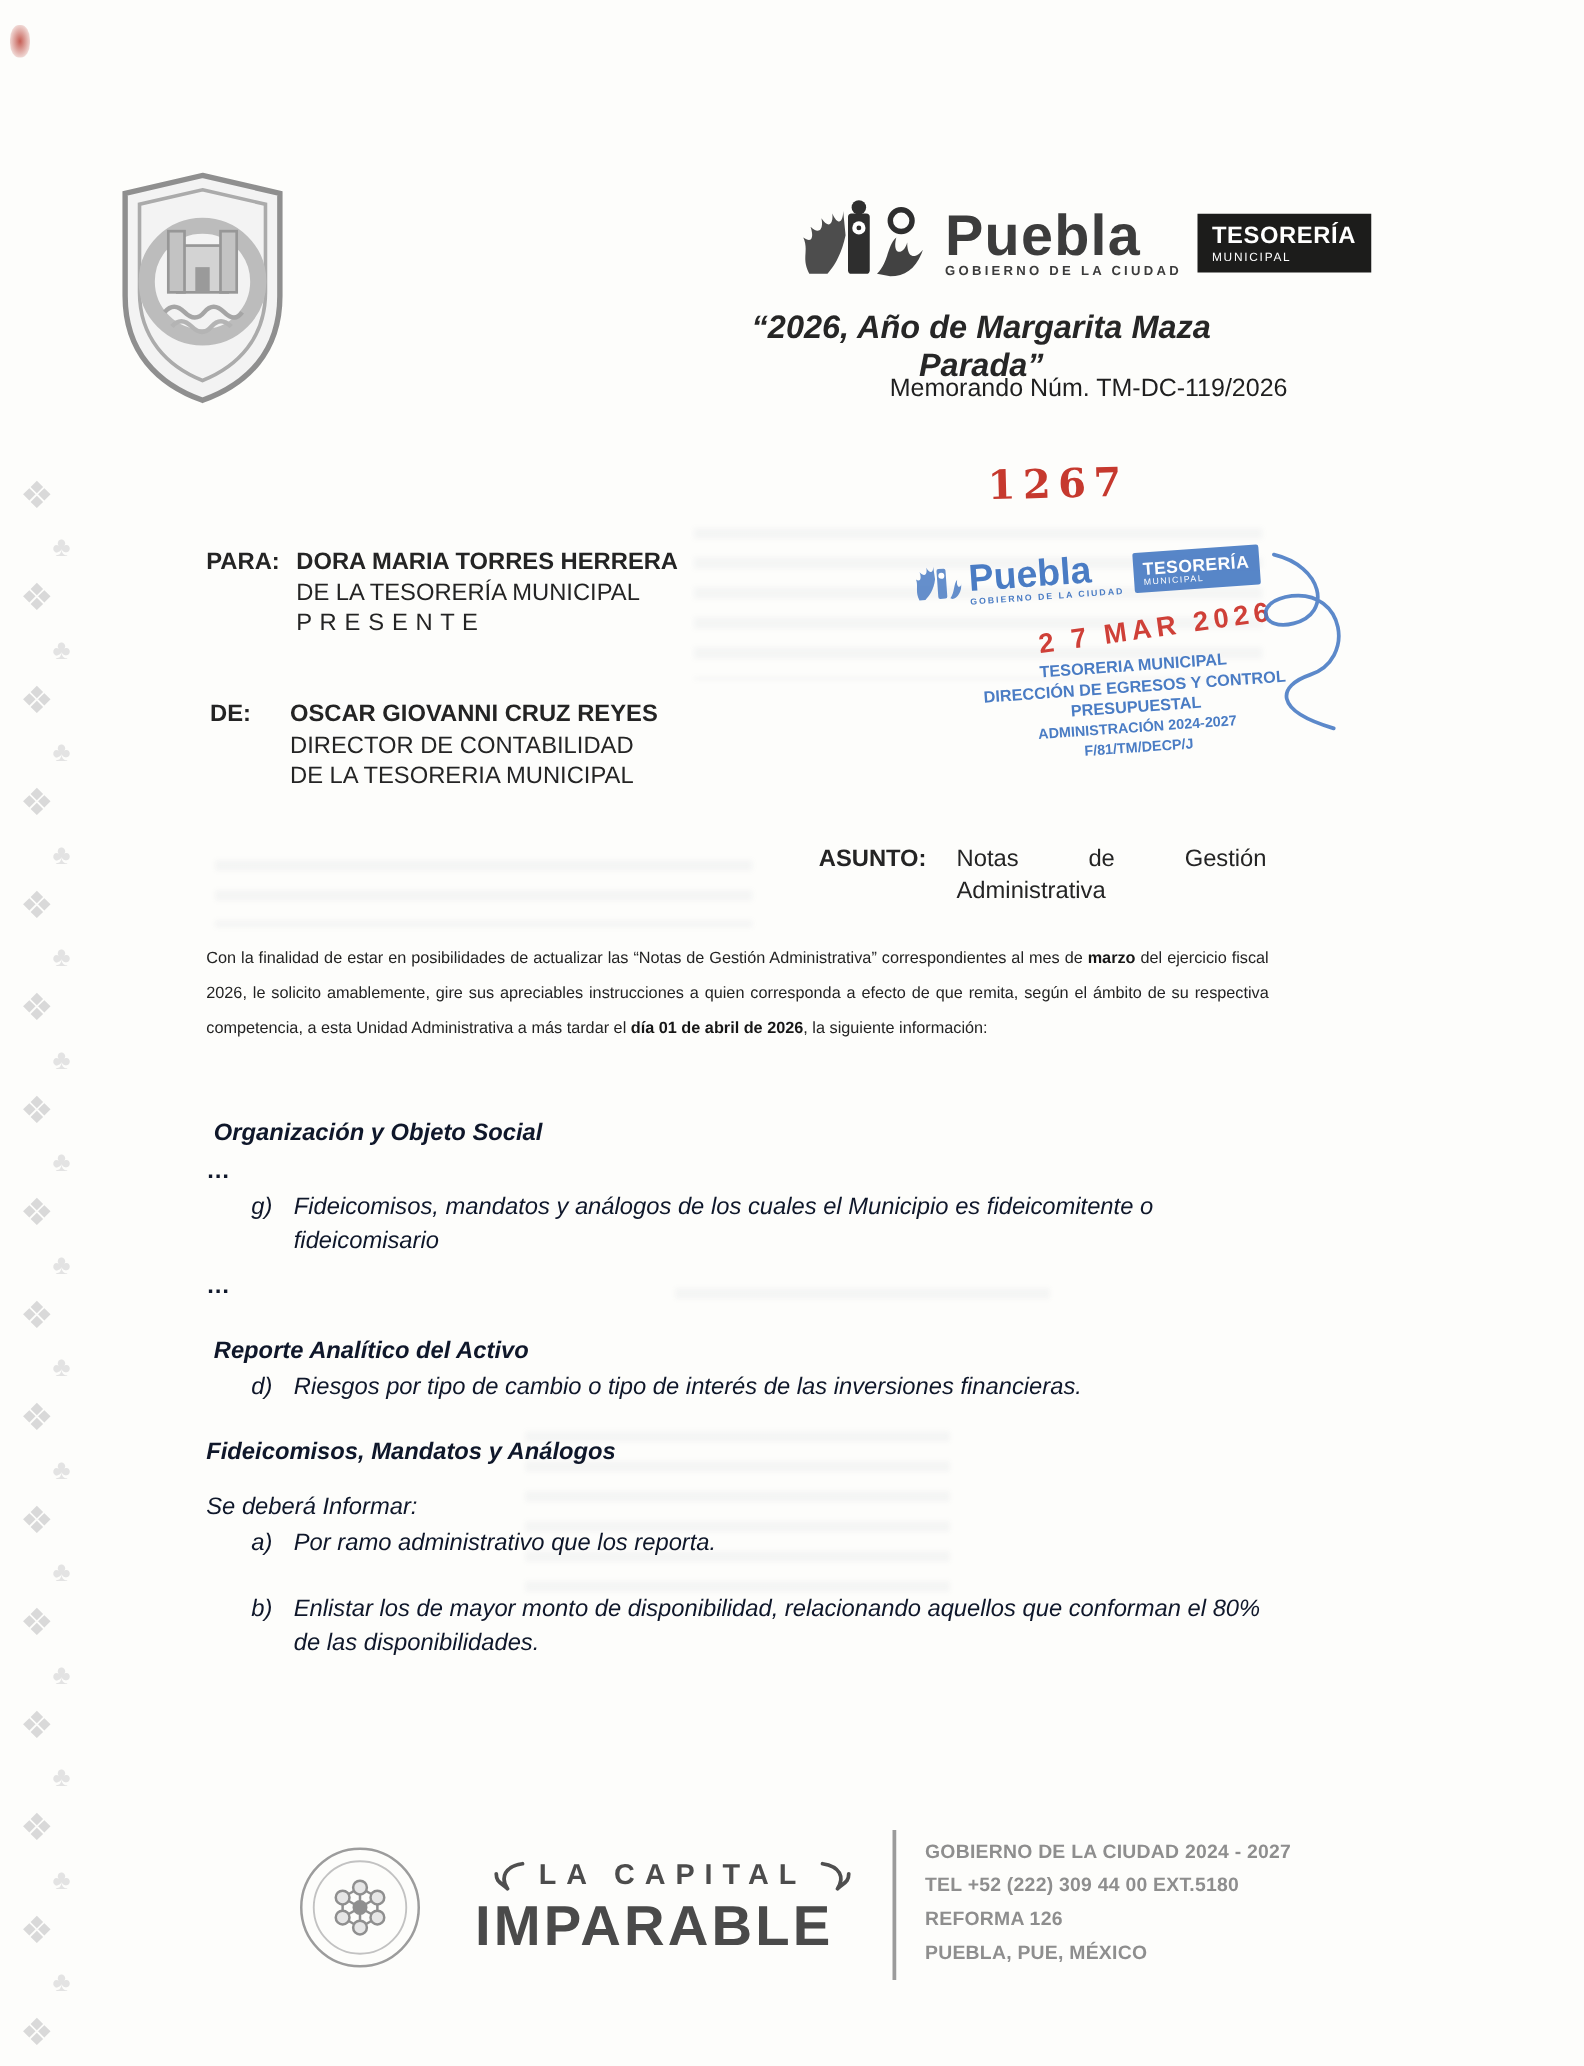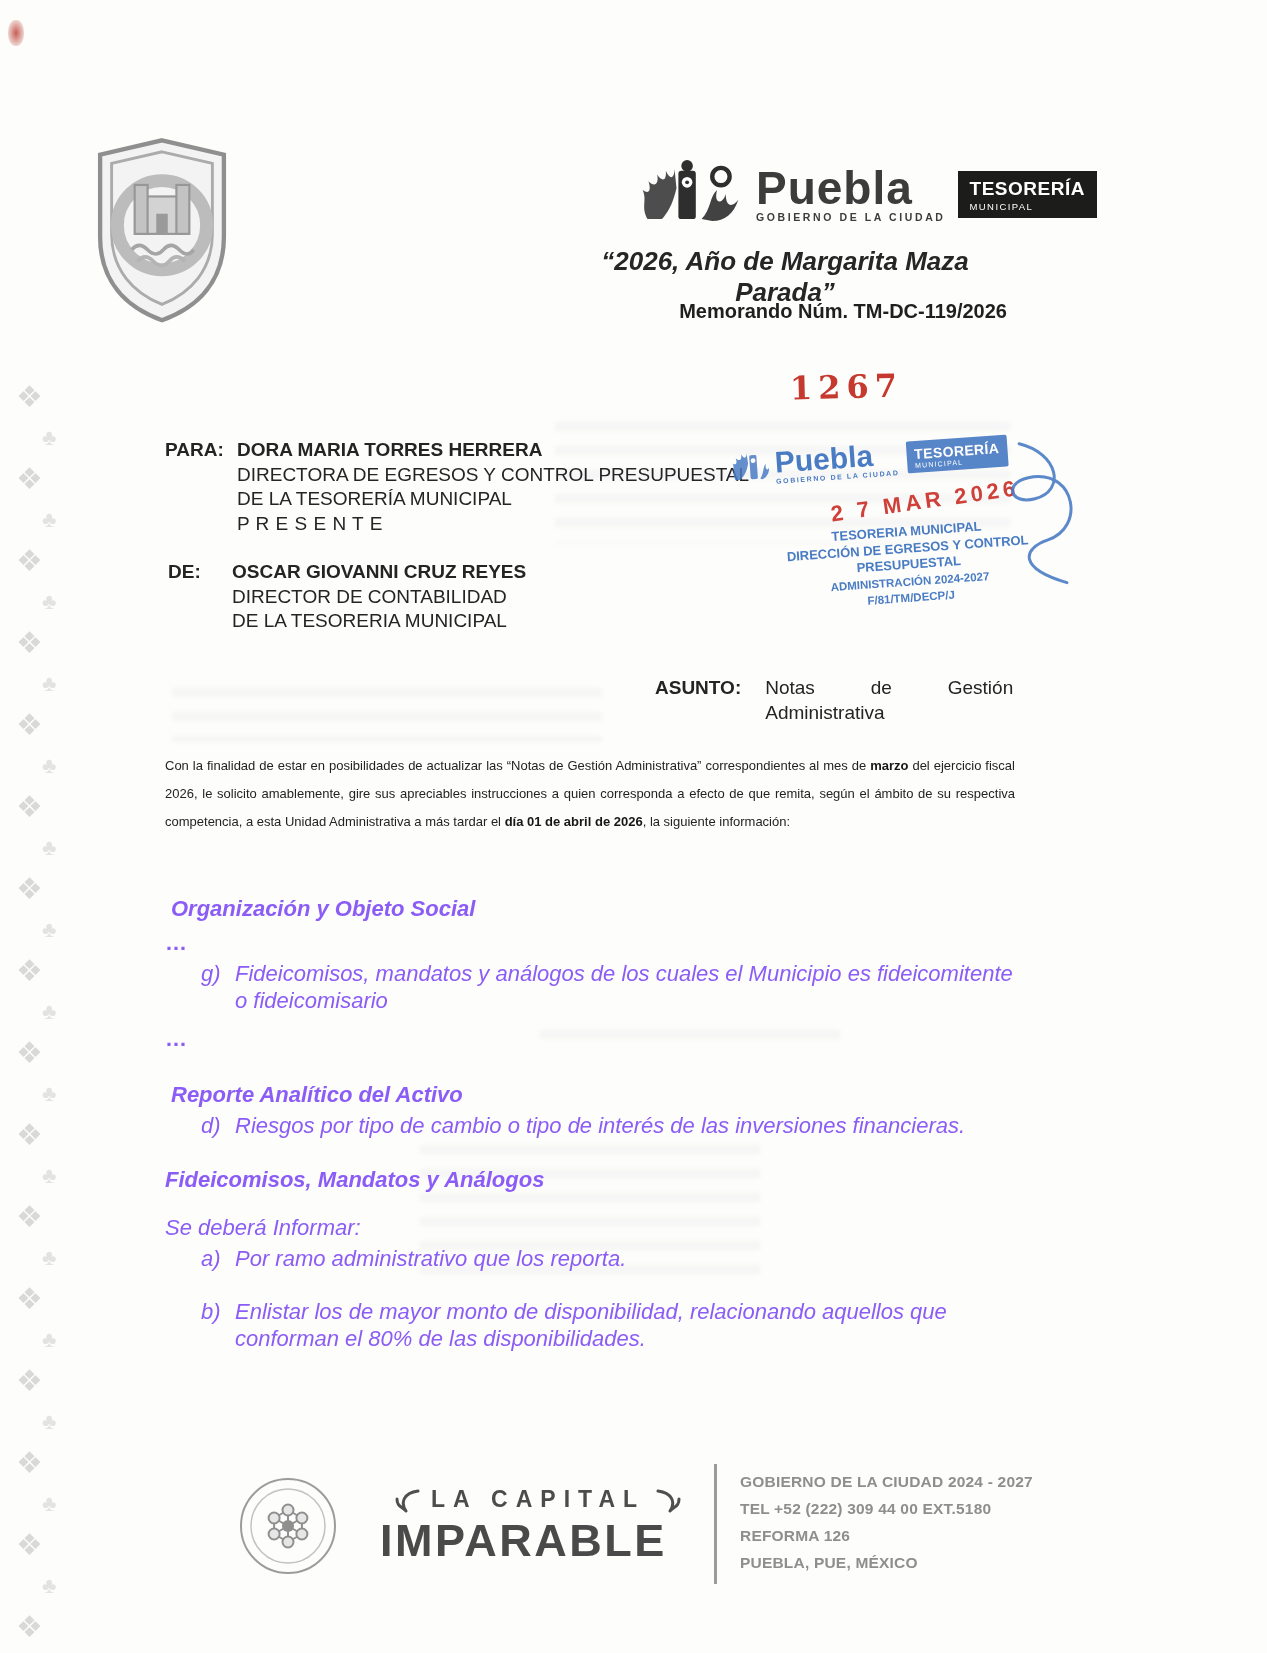--- a/index.html
+++ b/index.html
@@ -34,22 +34,22 @@
   .brand{position:absolute;left:632px;top:156px;display:flex;align-items:center;z-index:1;}
   .brand-emblem{margin-right:8px;}
   .brand-name{font-size:46px;font-weight:800;color:#3c3c3c;letter-spacing:1px;line-height:44px;}
   .brand-sub{font-size:10.5px;font-weight:700;color:#3c3c3c;letter-spacing:2.6px;margin-top:1px;}
   .brand-box{background:#1c1c1b;color:#fff;padding:7px 12px 6px;margin-left:12px;min-width:122px;}
   .brand-box-l1{font-size:19px;font-weight:800;letter-spacing:.5px;}
   .brand-box-l2{font-size:9.5px;letter-spacing:1.4px;margin-top:1px;}
 
   .quote{position:absolute;left:548px;top:246px;width:474px;text-align:center;
     font-size:26px;font-weight:700;font-style:italic;color:#262626;z-index:1;}
-  .memo-num{position:absolute;left:159px;top:300px;width:848px;text-align:right;
-    font-size:20px;font-weight:700;color:#1f1f1f;z-index:1;}
+  .memo-num{position:absolute;left:182px;top:300px;width:848px;text-align:right;
+    font-size:20px;font-weight:400;color:#1f1f1f;z-index:1;}
   .place-date{position:absolute;left:165px;top:328px;width:848px;text-align:right;
     font-size:20px;font-weight:700;color:#1f1f1f;z-index:1;}
   .folio{position:absolute;left:790px;top:368px;font-family:"DejaVu Serif",serif;
     font-size:32px;font-weight:600;color:#c6392e;letter-spacing:6px;transform:rotate(-1.5deg);z-index:2;}
 
   
   .addr-block{position:absolute;font-size:19px;line-height:24.5px;color:#242424;z-index:1;display:flex;}
   .recipient-block{left:165px;top:438px;}
   .sender-block{left:168px;top:560px;}
   .addr-label{font-weight:700;flex:none;}
@@ -77,21 +77,21 @@
   
   .asunto{position:absolute;left:655px;top:675px;display:flex;font-size:19px;line-height:25px;color:#242424;z-index:1;}
   .asunto .addr-label{margin-right:24px;}
   .subj-line1{width:248px;text-align:justify;text-align-last:justify;}
 
   
   .body-par{position:absolute;left:165px;top:752px;width:850px;font-size:13px;
     line-height:28px;text-align:justify;color:#232323;z-index:1;}
   .body-par b{color:#161616;}
 
-  .sections{position:absolute;left:165px;top:896px;width:850px;font-size:22px;color:#8b5cf6;z-index:1;}
+  .sections{position:absolute;left:165px;top:896px;width:850px;font-size:19px;color:#0f172a;z-index:1;}
   .sec-title{font-weight:700;font-style:italic;margin-left:6px;}
   .sec-title.t2{margin-top:30px;}
   .sec-title.t3{margin-top:28px;margin-left:0;}
   .dots{margin:8px 0 2px 0;font-weight:700;letter-spacing:2px;}
   .dots.after{margin:12px 0 0 0;}
   .intro{margin-top:22px;font-style:italic;}
   .item{display:flex;margin:4px 0 0 36px;font-style:italic;line-height:27px;}
   .item .marker{width:34px;flex:none;}
   .item .itext{flex:1;}
   .item.gap{margin-top:26px;}
@@ -189,21 +189,20 @@
   </div>
 
   <div class="quote">“2026, Año de Margarita Maza Parada”</div>
   <div class="memo-num">Memorando Núm. TM-DC-119/2026</div>
   <div class="folio">1267</div>
 
   <div class="addr-block recipient-block">
     <span class="addr-label">PARA:</span>
     <div class="addr-lines">
       <div class="name">DORA MARIA TORRES HERRERA</div>
-      <div>DIRECTORA DE EGRESOS Y CONTROL PRESUPUESTAL</div>
       <div>DE LA TESORERÍA MUNICIPAL</div>
       <div class="presente">P R E S E N T E</div>
     </div>
   </div>
 
   <div class="stamp">
     <div class="stamp-brand-row">
       <span class="stamp-emblem">
         <svg width="40" height="32" viewBox="0 0 50 40">
           <g fill="#4a7cc4" opacity=".85">

